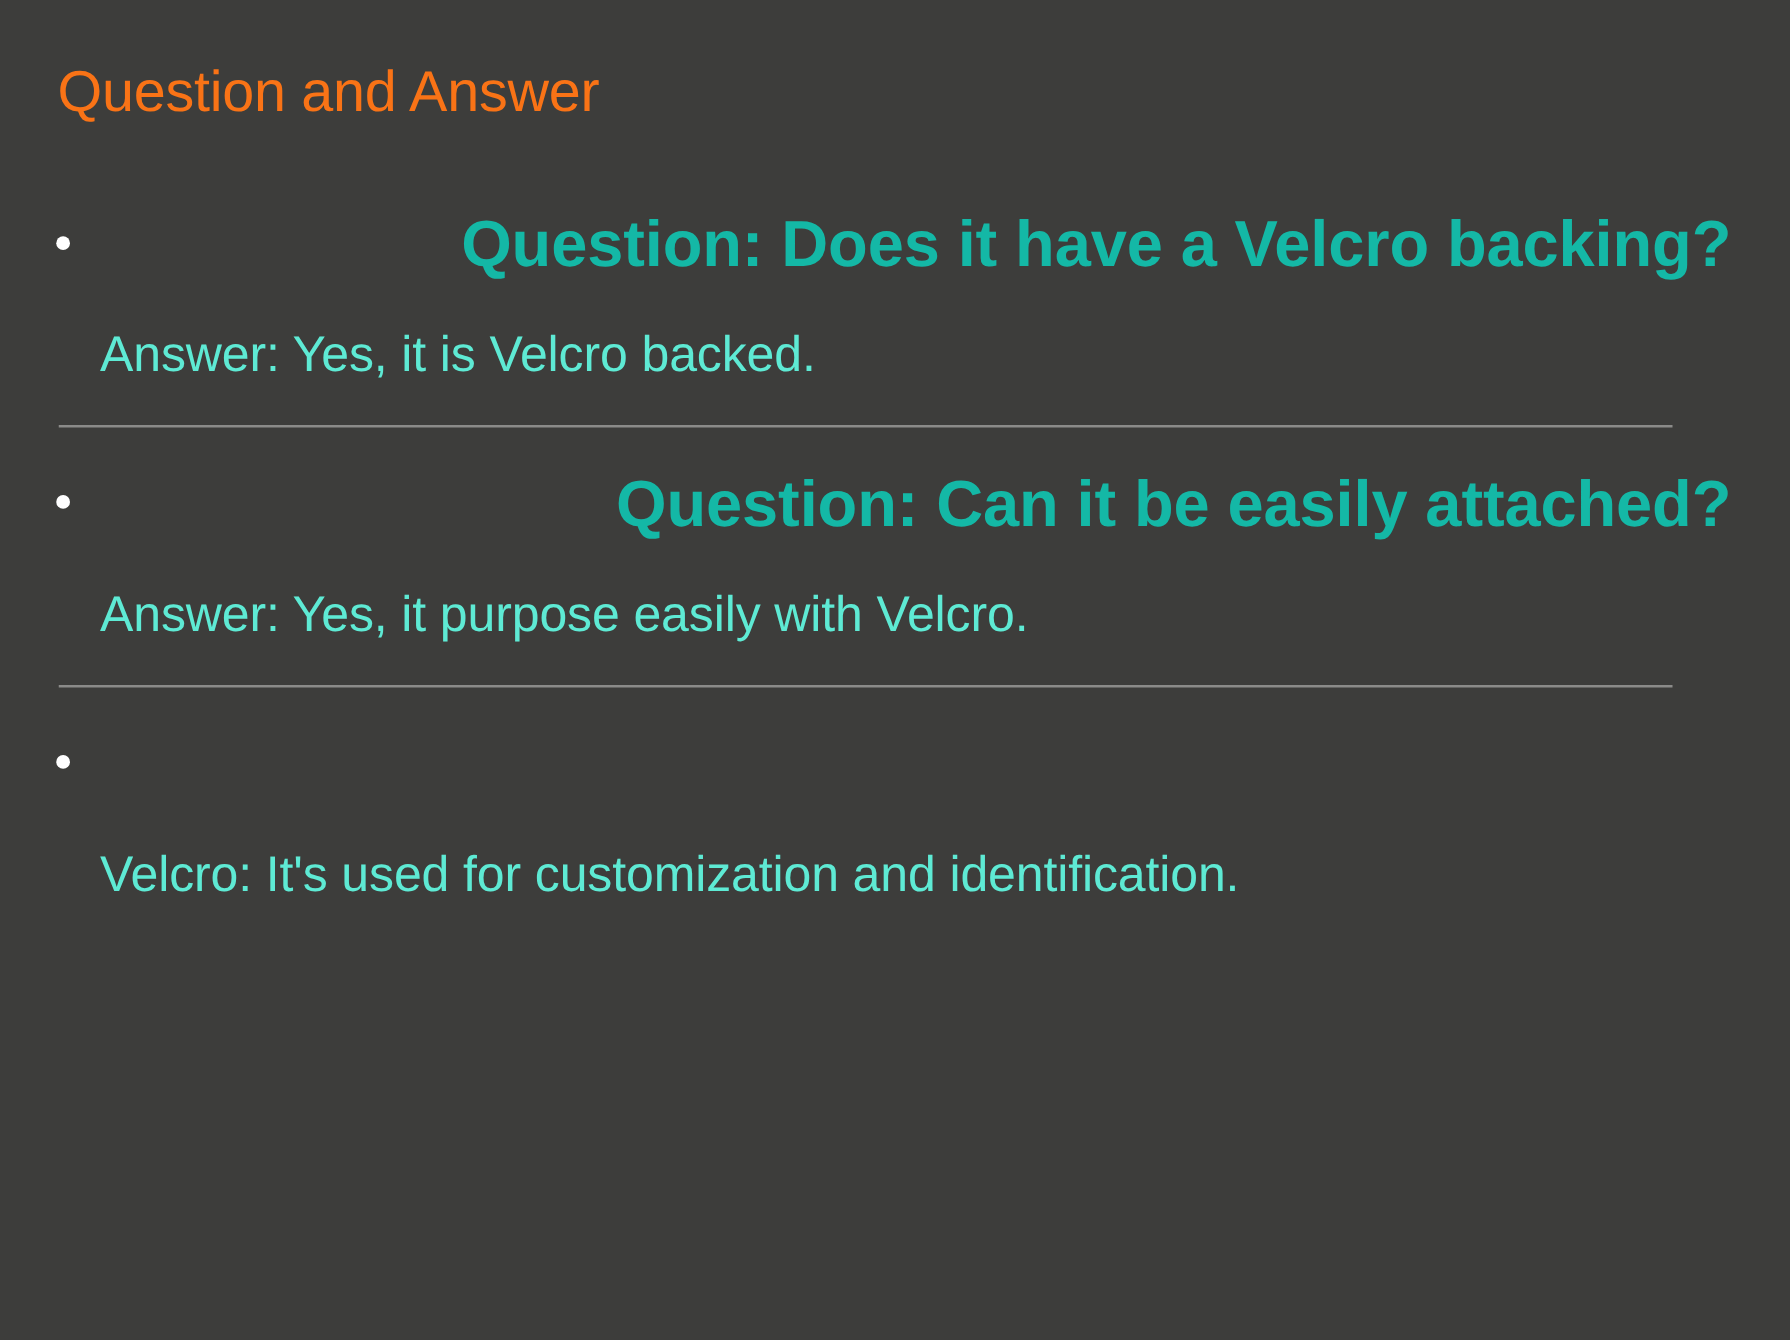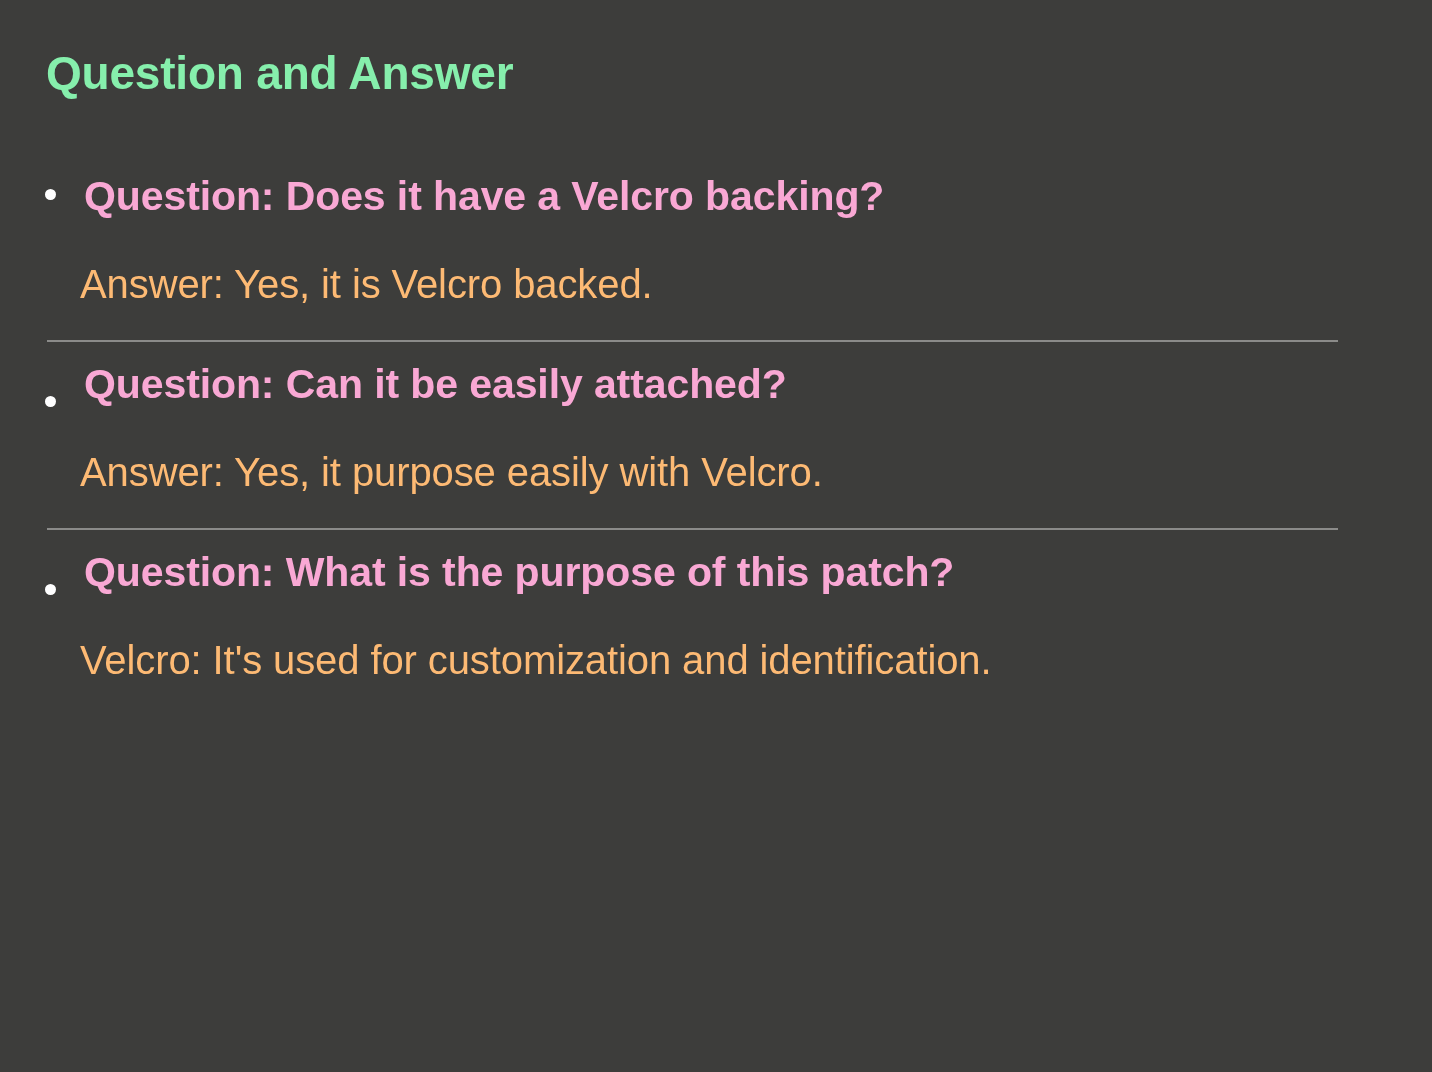--- a/index.html
+++ b/index.html
@@ -18,22 +18,22 @@
     width: 1432px;
     height: 1072px;
     box-sizing: border-box;
     padding: 0;
   }
   .page-title {
     position: absolute;
     left: 46px;
     top: 46px;
     font-size: 46px;
-    font-weight: bold;
-    color: #86efac;
+    font-weight: normal;
+    color: #f97316;
     letter-spacing: -0.2px;
     line-height: 1.18;
     white-space: nowrap;
   }
   .qa-list {
     position: absolute;
     left: 0;
     top: 168px;
     width: 1432px;
   }
@@ -52,45 +52,46 @@
     position: absolute;
     left: 45px;
     top: 21px;
     width: 11px;
     height: 11px;
     border-radius: 50%;
     background: #ffffff;
   }
   .qa-question {
     display: block;
-    font-size: 41px;
+    font-size: 52px;
     font-weight: bold;
-    color: #f9a8d4;
+    color: #14b8a6;
     line-height: 56px;
     letter-spacing: -0.1px;
     white-space: nowrap;
+    text-align: right;
   }
   .qa-answer {
     display: block;
     margin-top: 37px;
     padding-left: 80px;
     font-size: 40px;
     font-weight: normal;
-    color: #fdba74;
+    color: #5eead4;
     line-height: 46px;
     letter-spacing: -0.1px;
     white-space: nowrap;
   }
   .qa-divider {
     height: 2px;
     background: #8b8b89;
     margin: 33px 47px 0 47px;
   }
   .qa-item + .qa-item .qa-question-row {
-    padding-top: 14px;
+    padding-top: 34px;
   }
   .qa-item + .qa-item .qa-bullet {
     top: 54px;
   }
   .qa-item:last-child .qa-divider {
     display: none;
   }
 </style>
 </head>
 <body>
@@ -116,20 +117,19 @@
         <span class="qa-question">Question: Can it be easily attached?</span>
       </div>
       <div class="qa-answer">Answer: Yes, it purpose easily with Velcro.</div>
       <div class="qa-divider"></div>
     </div>
 
 
     <div class="qa-item">
       <div class="qa-question-row">
         <span class="qa-bullet"></span>
-        <span class="qa-question">Question: What is the purpose of this patch?</span>
       </div>
       <div class="qa-answer">Velcro: It's used for customization and identification.</div>
 
     </div>
 
   </div>
 </div>
 
 </body></html>

